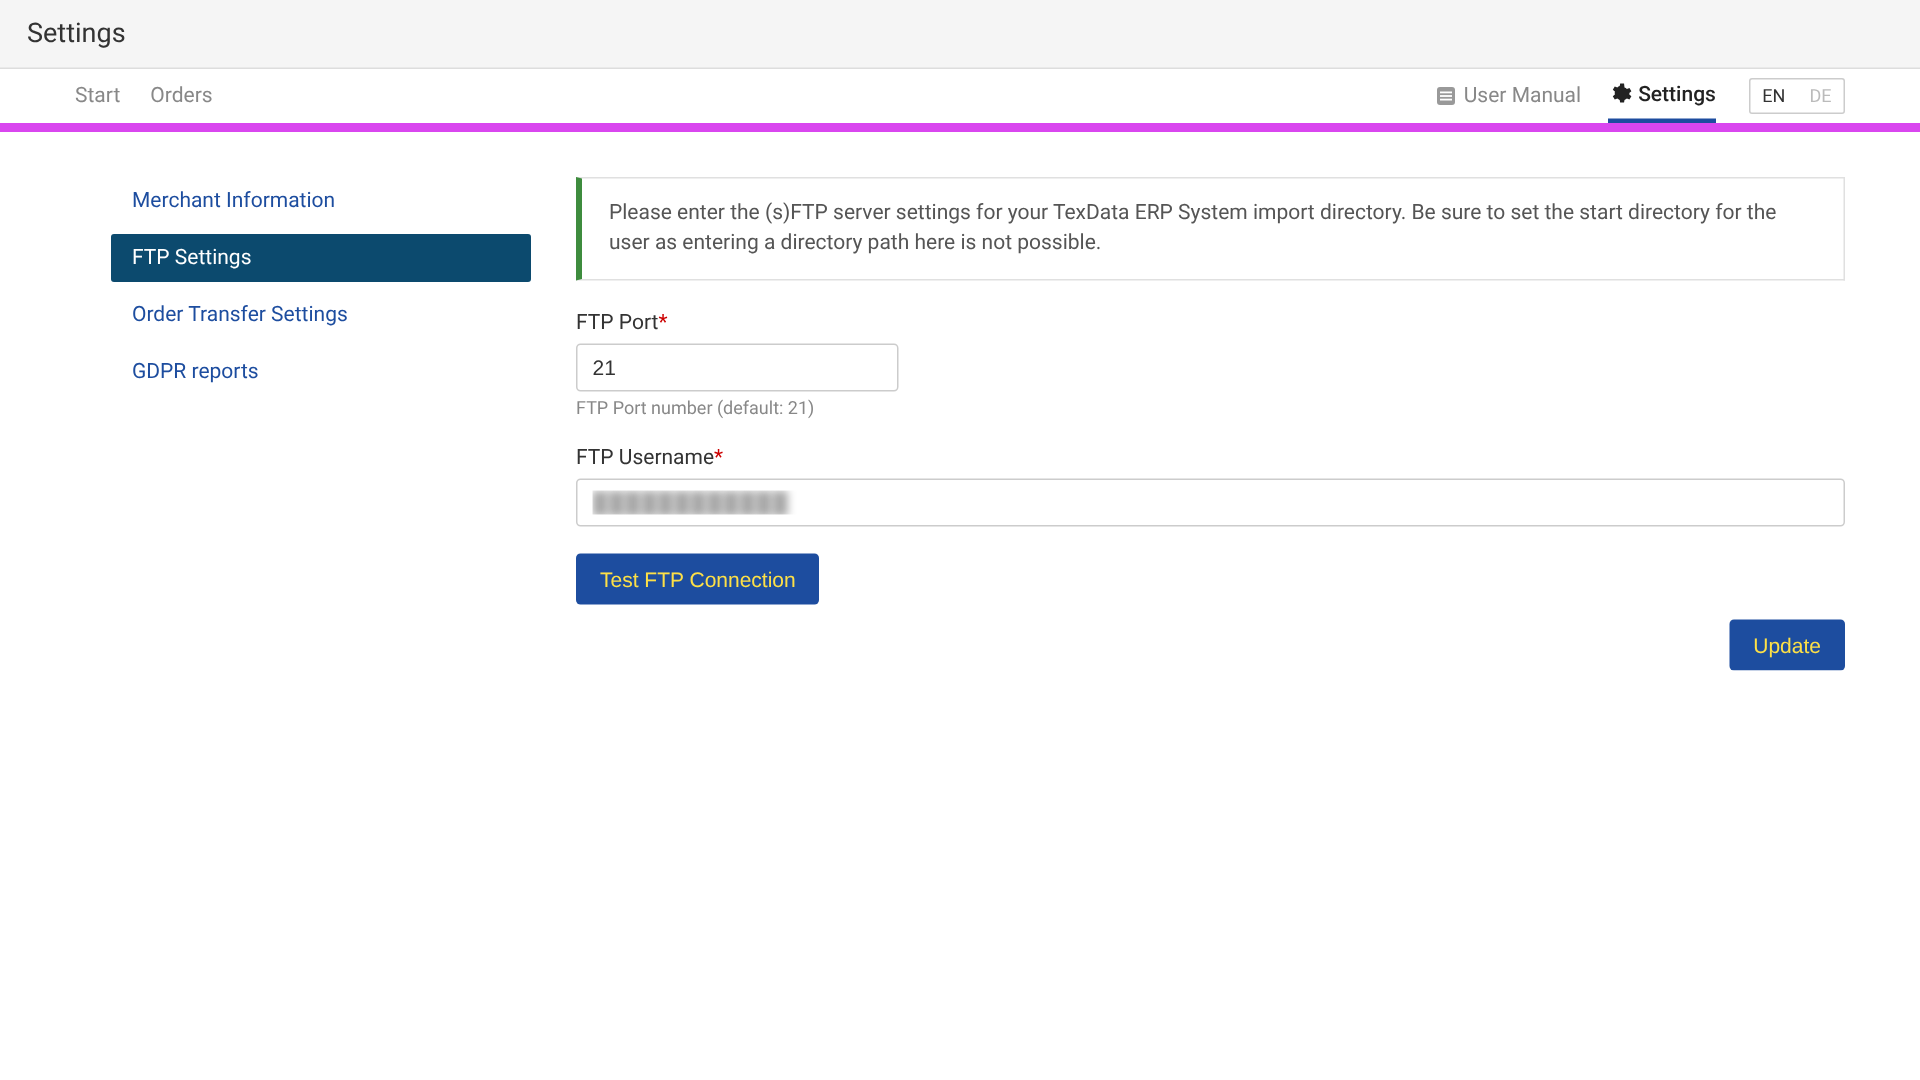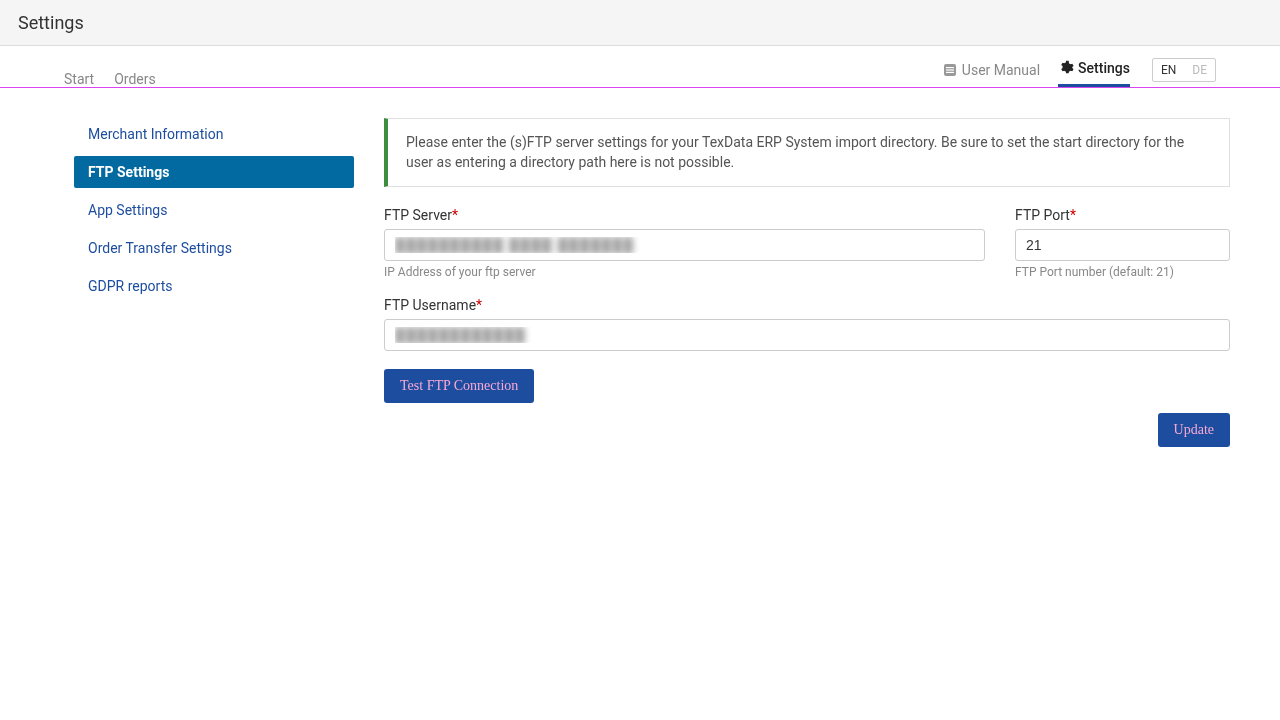--- a/index.html
+++ b/index.html
@@ -1,49 +1,49 @@
 <!DOCTYPE html>
 <html><head>
 <meta charset="utf-8">
 <style>
   * { box-sizing: border-box; margin: 0; padding: 0; }
   body { font-family: -apple-system, BlinkMacSystemFont, "Segoe UI", Roboto, Arial, sans-serif; font-size: 14px; color: #333; background: #fff; }
   .topbar { background: #f5f5f5; border-bottom: 1px solid #ddd; padding: 12px 18px; }
   .topbar h1 { font-size: 18px; font-weight: 400; color: #333; }
-  .navbar { display: flex; align-items: flex-end; justify-content: space-between; padding: 0 64px; border-bottom: 1px solid #d946ef; height: 42px; }
+  .navbar { display: flex; align-items: center; justify-content: space-between; padding: 0 50px; border-bottom: 6px solid #d946ef; height: 42px; }
   .nav-left { display: flex; gap: 20px; }
   .nav-left a { color: #888; text-decoration: none; font-size: 14px; }
   .nav-right { display: flex; align-items: center; gap: 18px; }
   .nav-item { display: inline-flex; align-items: center; gap: 4px; color: #888; text-decoration: none; font-size: 14px; padding-bottom: 8px; padding-top: 8px; }
   .nav-item.active { color: #222; border-bottom: 3px solid #1d4d9f; font-weight:500; }
   .nav-icon { width: 16px; height: 16px; display:inline-flex; align-items:center; justify-content:center; }
   .lang-switch { display: flex; border: 1px solid #ccc; border-radius: 2px; font-size: 12px; margin-left:4px;}
   .lang-switch span { padding: 4px 8px; cursor: pointer; }
   .lang-switch .active { color: #333; }
   .lang-switch .inactive { color: #bbb; }
   .content-wrap { padding: 30px 50px 0 74px; display: flex; gap: 30px; }
   .sidebar { width: 280px; flex-shrink: 0; }
   .sidebar-item { display: block; padding: 8px 14px; color: #1d4d9f; font-size: 14px; cursor: pointer; border-radius:2px;}
-  .sidebar-item.active { background: #0369a1; color: #fff; font-weight: bold; }
+  .sidebar-item.active { background: #0c4a6e; color: #fff; }
   .sidebar-item + .sidebar-item { margin-top: 6px; }
   .main { flex: 1; }
   .info-banner { border: 1px solid #e0e0e0; border-left: 4px solid #3e8c3e; padding: 14px 18px; color: #555; font-size: 14px; line-height: 1.4; border-radius: 0; margin-bottom: 20px;}
   .form-row { display: flex; gap: 30px; margin-bottom: 18px; }
   .form-col { flex: 1; }
   .form-col.narrow { flex: 0 0 215px; }
   .form-col.wide { flex: 1; }
   label { display: block; font-size: 14px; color: #333; margin-bottom: 6px; }
   .req { color: #c00; }
   .input { width: 100%; border: 1px solid #ccc; border-radius: 3px; padding: 7px 10px; font-size: 14px; color: #333; background:#fff;}
   .input.blurred { color: transparent; text-shadow: 0 0 6px rgba(0,0,0,0.35); letter-spacing:1px; user-select:none;}
   .helper { font-size: 12px; color: #888; margin-top: 4px; }
   .pw-wrap { display: flex; }
   .pw-wrap .input { border-top-right-radius:0; border-bottom-right-radius:0; border-right:none;}
   .eye-btn { width: 36px; border: 1px solid #ccc; border-radius: 0 3px 3px 0; background: #fff; display: flex; align-items: center; justify-content: center; cursor: pointer; }
-  .btn { background: #1d4d9f; color: #f9a8d4; border: none; border-radius: 3px; padding: 9px 16px; font-size: 14px; cursor: pointer; font-family: Liberation Serif, serif; }
+  .btn { background: #1d4d9f; color: #fde047; border: none; border-radius: 3px; padding: 9px 16px; font-size: 14px; cursor: pointer; }
   .actions-right { display: flex; justify-content: flex-end; margin-top: 10px; }
   svg { display:block; }
 </style>
 </head>
 <body>
 
 <div class="topbar">
   <h1>Settings</h1>
 </div>
 
@@ -76,34 +76,28 @@
       <span class="active">EN</span>
       <span class="inactive">DE</span>
     </div>
   </div>
 </div>
 
 <div class="content-wrap">
   <div class="sidebar">
     <div class="sidebar-item">Merchant Information</div>
     <div class="sidebar-item active">FTP Settings</div>
-    <div class="sidebar-item">App Settings</div>
     <div class="sidebar-item">Order Transfer Settings</div>
     <div class="sidebar-item">GDPR reports</div>
   </div>
 
   <div class="main">
     <div class="info-banner">Please enter the (s)FTP server settings for your TexData ERP System import directory. Be sure to set the start directory for the user as entering a directory path here is not possible.</div>
 
     <div class="form-row">
-      <div class="form-col wide">
-        <label><span>FTP Server</span><span class="req">*</span></label>
-        <input class="input blurred" value="██████████ ████ ███████" style="">
-        <div class="helper">IP Address of your ftp server</div>
-      </div>
       <div class="form-col narrow">
         <label><span>FTP Port</span><span class="req">*</span></label>
         <input class="input" value="21" style="">
         <div class="helper">FTP Port number (default: 21)</div>
       </div>
     </div>
 
     <div class="form-row">
       <div class="form-col wide">
         <label><span>FTP Username</span><span class="req">*</span></label>

